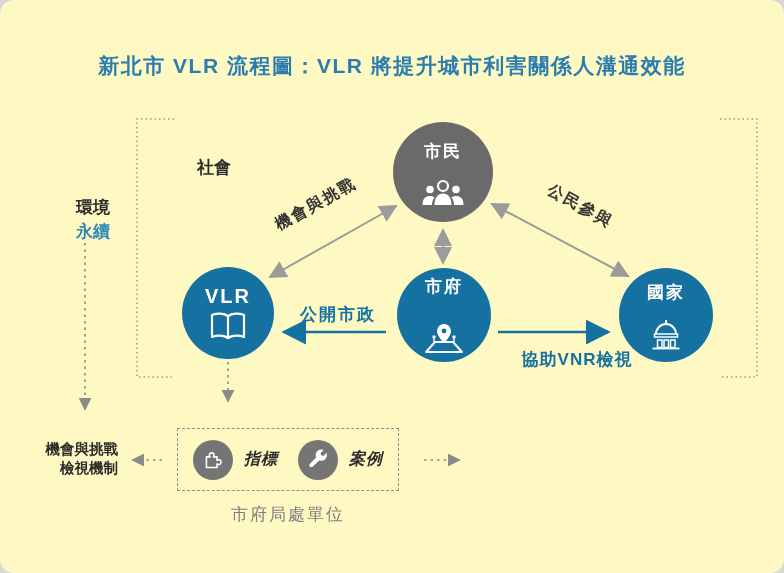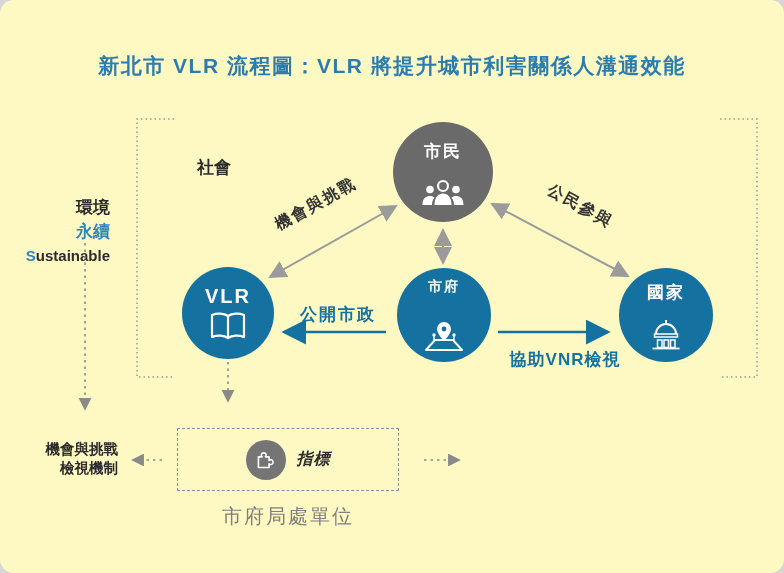--- a/index.html
+++ b/index.html
@@ -26,50 +26,50 @@
   .node{
     position:absolute;border-radius:50%;z-index:2;
     display:flex;flex-direction:column;align-items:center;justify-content:center;
     color:#fff;font-weight:bold;
   }
   .node .nlabel{letter-spacing:2px;margin-bottom:3px;}
   .node-blue{background:#15719f;}
   .node-gray{background:#6a6a6a;}
   .node-citizens{left:393px;top:122px;width:100px;height:100px;font-size:17px;gap:13px;}
   .node-vlr{left:182px;top:267px;width:92px;height:92px;font-size:20px;}
-  .node-citygov{left:397px;top:268px;width:94px;height:94px;font-size:14px;gap:22px;}
+  .node-citygov{left:397px;top:268px;width:94px;height:94px;font-size:17px;gap:22px;}
   .node-nation{left:619px;top:268px;width:94px;height:94px;font-size:17px;gap:12px;}
   .node-alliance{left:481px;top:415px;width:90px;height:90px;font-size:15px;}
   .edge-label{
     position:absolute;z-index:2;font-weight:bold;color:#333;
     font-size:16px;letter-spacing:2px;text-align:center;
   }
   .edge-label.rot-l{left:254px;top:194px;width:124px;transform:rotate(-29deg);}
   .edge-label.rot-r{left:518px;top:196px;width:124px;transform:rotate(29deg);}
   .edge-label.blue{color:#15719f;font-size:17px;}
   .edge-label.open-city{left:276px;top:303px;width:124px;}
-  .edge-label.vnr{left:493px;top:304px;width:144px;letter-spacing:1px;margin-top:44px;}
+  .edge-label.vnr{left:505px;top:304px;width:144px;letter-spacing:1px;margin-top:44px;}
   .review-label{
     position:absolute;left:6px;top:440px;width:112px;text-align:right;
     font-size:14.5px;font-weight:bold;line-height:19px;color:#2b2b2b;z-index:2;
   }
   .bureau-box{
     position:absolute;left:177px;top:428px;width:222px;height:63px;z-index:2;
     border:1.6px dashed #8f8f8f;box-sizing:border-box;
     display:flex;align-items:center;justify-content:center;gap:20px;
   }
   .bureau-pair{display:flex;align-items:center;gap:11px;}
   .icon-circle{
     width:40px;height:40px;border-radius:50%;background:#757575;
     display:flex;align-items:center;justify-content:center;flex:0 0 auto;
   }
   .bureau-pair .plabel{font-size:16px;font-weight:bold;color:#2b2b2b;letter-spacing:1px;font-style:italic;}
   .bureau-caption{
     position:absolute;left:177px;top:503px;width:222px;text-align:center;
-    font-size:20px;color:#7f7f7f;letter-spacing:2px;z-index:2;
+    font-size:17px;color:#7f7f7f;letter-spacing:2px;z-index:2;
   }
 </style>
 </head>
 <body>
 
 <div class="canvas">
 
   <div class="title">新北市 VLR 流程圖：VLR 將提升城市利害關係人溝通效能</div>
 
   <svg class="overlay" width="784" height="573">
@@ -97,21 +97,20 @@
 
     <line x1="85" y1="243" x2="85" y2="408" stroke="#8a8a8a" stroke-width="1.6" stroke-dasharray="2.5,4" marker-end="url(#ah-dash)"></line>
     <line x1="228" y1="362" x2="228" y2="400" stroke="#8a8a8a" stroke-width="1.6" stroke-dasharray="2.5,4" marker-end="url(#ah-dash)"></line>
     <line x1="162" y1="460" x2="134" y2="460" stroke="#8a8a8a" stroke-width="1.6" stroke-dasharray="2.5,4" marker-end="url(#ah-dash)"></line>
     <line x1="424" y1="460" x2="458" y2="460" stroke="#8a8a8a" stroke-width="1.6" stroke-dasharray="2.5,4" marker-end="url(#ah-dash)"></line>
   </svg>
 
   <div class="legend legend-env">
     <div>環境</div>
     <div class="zh-blue">永續</div>
-    <div class="en"><span class="ini">S</span><span>ustainable</span></div>
   </div>
   <div class="legend legend-soc">
     <div>社會</div>
   </div>
 
   <div class="edge-label rot-l">機會與挑戰</div>
   <div class="edge-label rot-r">公民參與</div>
   <div class="edge-label blue open-city">公開市政</div>
   <div class="edge-label blue vnr">協助VNR檢視</div>
 
@@ -169,17 +168,25 @@
 
   <div class="bureau-box">
     <div class="bureau-pair">
       <div class="icon-circle">
         <svg viewBox="0 0 26 26" width="23" height="23">
           <path d="M5,10 h4.2 c-1.4,-1.2 -1.4,-4.5 1.8,-4.5 s3.2,3.3 1.8,4.5 H17 v4.2 c1.2,-1.4 4.5,-1.4 4.5,1.8 s-3.3,3.2 -4.5,1.8 V22 H5 z" fill="none" stroke="#fff" stroke-width="1.8" stroke-linejoin="round"></path>
         </svg>
       </div>
       <span class="plabel">指標</span>
     </div>
+    <div class="bureau-pair">
+      <div class="icon-circle">
+        <svg viewBox="0 0 26 26" width="23" height="23">
+          <path d="M22,5.5 l-3.5,3.5 -2.5,-0.7 -0.7,-2.5 3.5,-3.5 c-2.8,-1.2 -6,-0.3 -7.7,2 c-1.4,1.9 -1.7,4.3 -0.8,6.4 l-7,7 a2.3,2.3 0 0 0 3.3,3.3 l7,-7 c2.1,0.9 4.5,0.6 6.4,-0.8 c2.3,-1.7 3.2,-4.9 2,-7.7 z" fill="#fff"></path>
+        </svg>
+      </div>
+      <span class="plabel">案例</span>
+    </div>
   </div>
 
   <div class="bureau-caption">市府局處單位</div>
 
 </div>
 
 </body></html>

